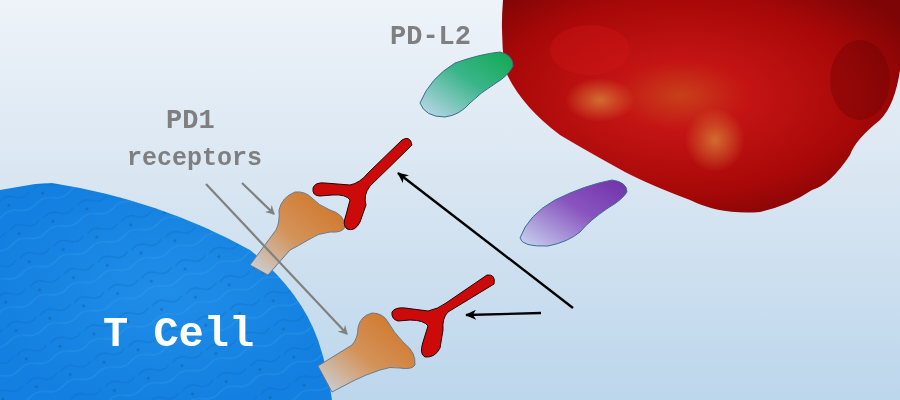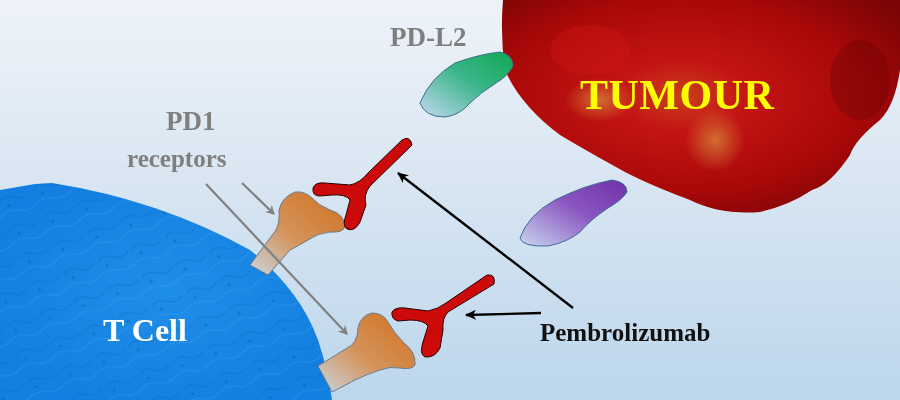--- a/index.html
+++ b/index.html
@@ -1,27 +1,27 @@
 <!DOCTYPE html>
 <html><head>
 <meta charset="utf-8">
 <style>
   html, body { margin:0; padding:0; }
   body { width:900px; height:400px; overflow:hidden; font-family:"Liberation Sans", sans-serif; }
   #stage { position:relative; width:900px; height:400px; overflow:hidden;
     background: linear-gradient(to bottom, #eef3f9 0%, #d9e6f2 45%, #bcd6ec 100%); }
   svg.scene { position:absolute; left:0; top:0; }
-  .label { position:absolute; font-family:Liberation Serif, serif; font-weight:bold; white-space:nowrap; line-height:1; }
+  .label { position:absolute; font-family:Liberation Mono, monospace; font-weight:bold; white-space:nowrap; line-height:1; }
   .gray { color:#7f7f7f; }
   #lbl-pdl2 { left:390px; top:24px; font-size:27px; }
   #lbl-pd1 { left:166px; top:108px; font-size:27px; }
   #lbl-receptors { left:127px; top:146px; font-size:25px; }
   #lbl-pdl1 { left:595px; top:226px; font-size:27px; }
   #lbl-tumour { left:580px; top:74px; font-size:42px; color:#ffff00; letter-spacing:0.5px; }
-  #lbl-tcell { left:103px; top:314px; font-size:32px; color:#ffffff; }
+  #lbl-tcell { left:103px; top:314px; font-size:42px; color:#ffffff; }
   #lbl-pembro { left:540px; top:320px; font-size:25px; color:#111111; }
 </style>
 </head>
 <body>
 
 <div id="stage">
   <svg class="scene" width="900" height="400" viewBox="0 0 900 400">
     <defs>
       <radialGradient id="tumourGrad" cx="0.45" cy="0.45" r="0.65">
         <stop offset="0" stop-color="#c8401a"></stop>
@@ -94,16 +94,14 @@
     <line x1="242" y1="183" x2="274" y2="214" stroke="#808080" stroke-width="2.2" marker-end="url(#headGray)"></line>
     <line x1="206" y1="184" x2="347" y2="334" stroke="#808080" stroke-width="2.2" marker-end="url(#headGray)"></line>
 
     <line x1="573" y1="308" x2="398" y2="173" stroke="#000" stroke-width="2.4" marker-end="url(#headBlack)"></line>
     <line x1="541" y1="313" x2="466" y2="315" stroke="#000" stroke-width="2.4" marker-end="url(#headBlack)"></line>
   </svg>
 
   <div class="label gray" id="lbl-pdl2">PD-L2</div>
   <div class="label gray" id="lbl-pd1">PD1</div>
   <div class="label gray" id="lbl-receptors">receptors</div>
-  <div class="label" id="lbl-tumour">TUMOUR</div>
   <div class="label" id="lbl-tcell">T Cell</div>
-  <div class="label" id="lbl-pembro">Pembrolizumab</div>
 </div>
 
 </body></html>

